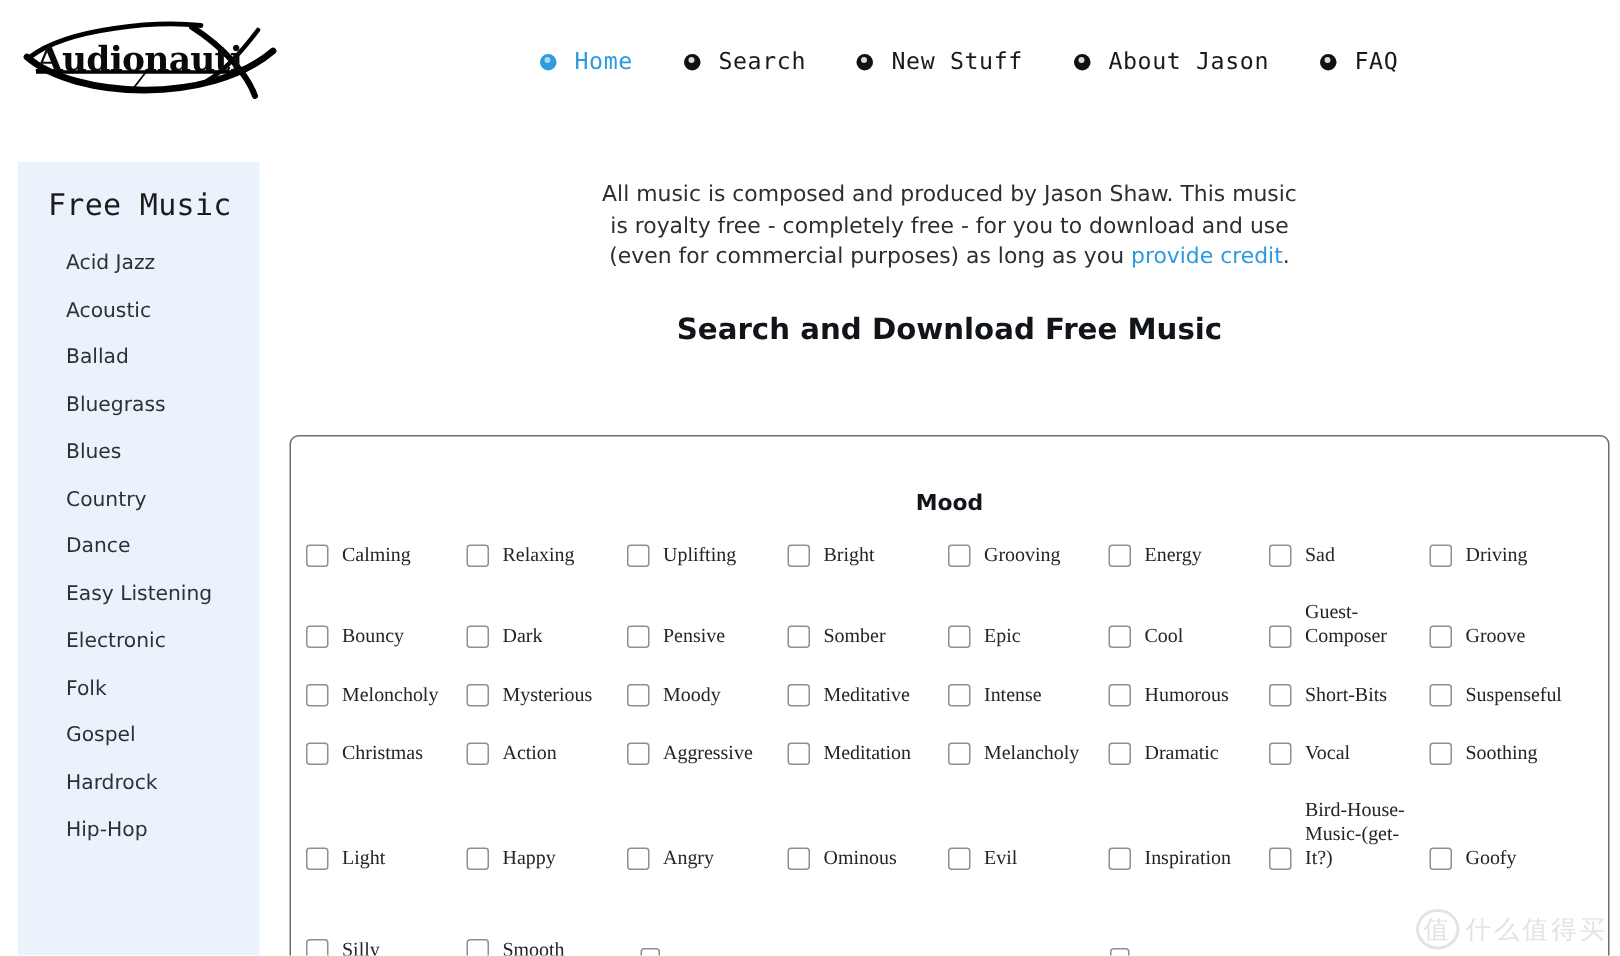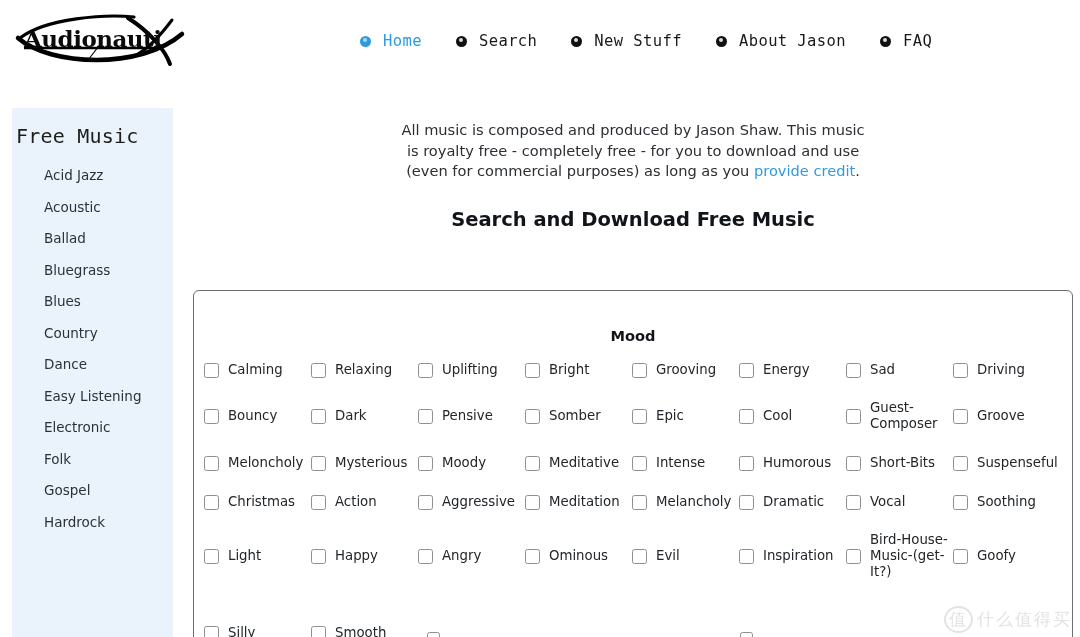--- a/index.html
+++ b/index.html
@@ -84,21 +84,21 @@
     width: 161px;
     height: 529px;
     background: #eaf3fb;
     box-sizing: border-box;
     padding-top: 10px;
   }
   .sidebar-title {
     font-family: "DejaVu Sans Mono", monospace;
     font-size: 20px;
     color: #1d1d1d;
-    padding: 6px 0 6px 4px;
+    padding: 6px 0 6px 20px;
     letter-spacing: .2px;
   }
   .sidebar-list {
     list-style: none;
     margin: 6px 0 0 0;
     padding: 0;
   }
   .sidebar-list li {
     font-size: 13.5px;
     color: #2c3136;
@@ -163,23 +163,24 @@
     margin-top: 23px;
   }
   .cb-grid {
     display: grid;
     grid-template-columns: repeat(8, 107px);
     padding-left: 10px;
     row-gap: 22px;
   }
   .cb {
     display: flex;
-    align-items: center;
+    align-items: flex-end;
     cursor: pointer;
     min-height: 17px;
+    font-family: Liberation Serif, serif;
   }
   .cb-box {
     width: 13px;
     height: 13px;
     border: 1px solid #8d8f93;
     border-radius: 2.5px;
     background: #fff;
     flex: 0 0 auto;
     margin-top: 1px;
   }
@@ -272,20 +273,21 @@
       <li>Ballad</li>
       <li>Bluegrass</li>
       <li>Blues</li>
       <li>Country</li>
       <li>Dance</li>
       <li>Easy Listening</li>
       <li>Electronic</li>
       <li>Folk</li>
       <li>Gospel</li>
       <li>Hardrock</li>
+      <li>Hip-Hop</li>
     </ul>
 </aside>
 
 <main class="main">
 
   <p class="hero-sub">
     <span>All music is composed and produced by Jason Shaw. This music is royalty free - completely free - for you to download and use (even for commercial purposes) as long as you </span><a href="#">provide credit</a><span>.</span>
   </p>
 
   <h2 class="section-title">Search and Download Free Music</h2>

